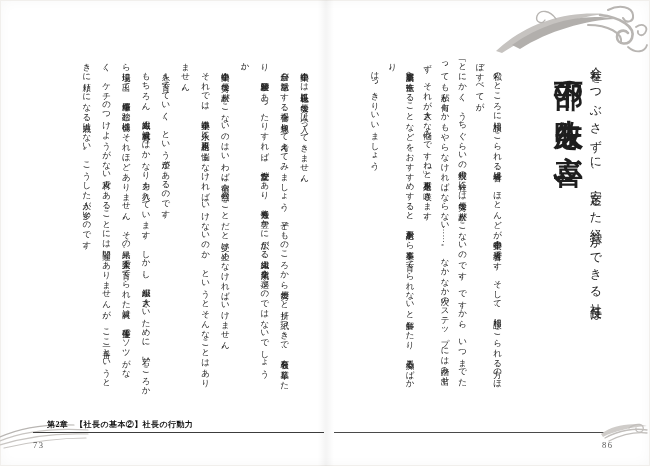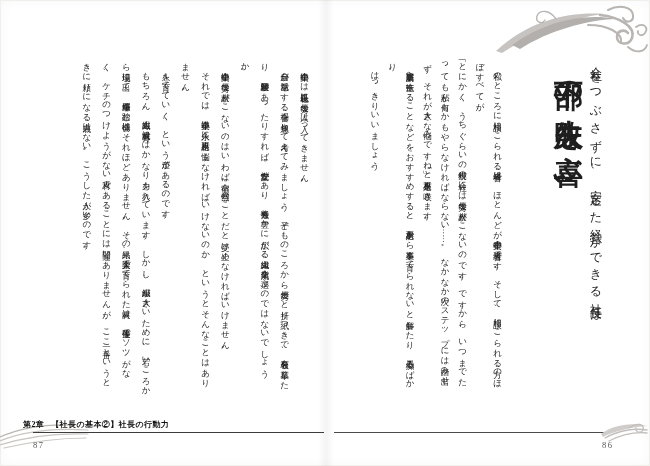--- a/index.html
+++ b/index.html
@@ -20,21 +20,21 @@
 
   
   .body-right{top:57px;right:144px;height:332px;}
   .body-right p{font-size:8.5px;line-height:17.5px;letter-spacing:0.2px;}
 
   
   .body-left{top:57px;right:336px;height:333px;}
   .body-left p{font-size:8.5px;line-height:19.8px;letter-spacing:0.2px;}
 
   
-  .running-head{position:absolute;left:23px;top:419px;font-size:8px;font-weight:700;
+  .running-head{position:absolute;left:47px;top:419px;font-size:8px;font-weight:700;
     letter-spacing:0.4px;color:#111;white-space:nowrap;}
   .running-head .chapter{margin-right:7px;}
   .rule{position:absolute;top:432px;border-top:1.4px solid #3c3c3c;}
   .rule-left{left:33px;width:291px;}
   .rule-right{left:334px;width:278px;border-top-color:#4a4a4a;}
   .page-num{position:absolute;top:440px;font-size:8.5px;letter-spacing:1.5px;color:#555;}
   .page-num-left{left:33px;}
   .page-num-right{left:586px;margin-left:16px;}
 
   .orn{position:absolute;}
@@ -100,16 +100,16 @@
       <path d="M0,20 C24,10 56,7 88,9"></path>
       <path d="M0,24 C28,15 60,12 88,13"></path>
       <path d="M4,27 C30,21 62,17 86,17"></path>
     </g>
   </svg>
 
   <div class="running-head">
     <span class="chapter">第2章</span><span>【社長の基本②】社長の行動力</span>
   </div>
   <div class="rule rule-left"></div>
-  <div class="page-num page-num-left">87</div>
+  <div class="page-num page-num-left">73</div>
 
   <div class="spine"></div>
 </div>
 
 </body></html>

